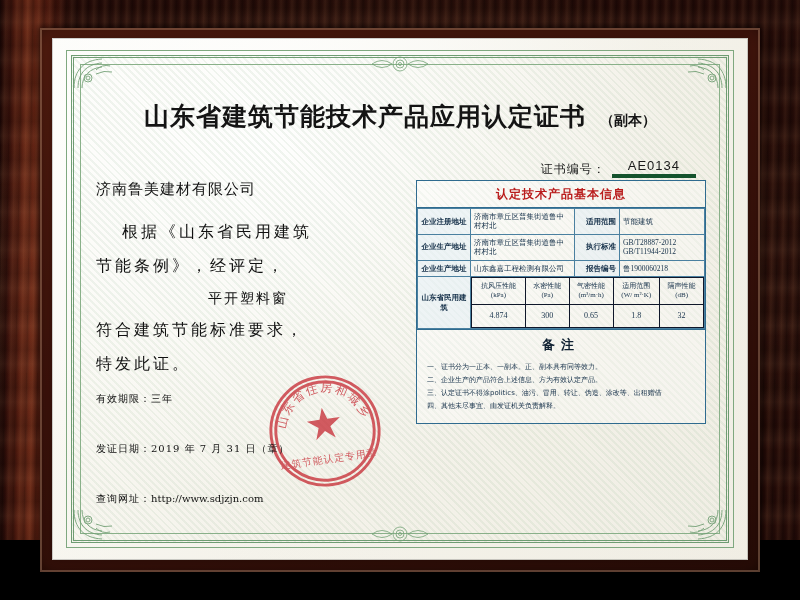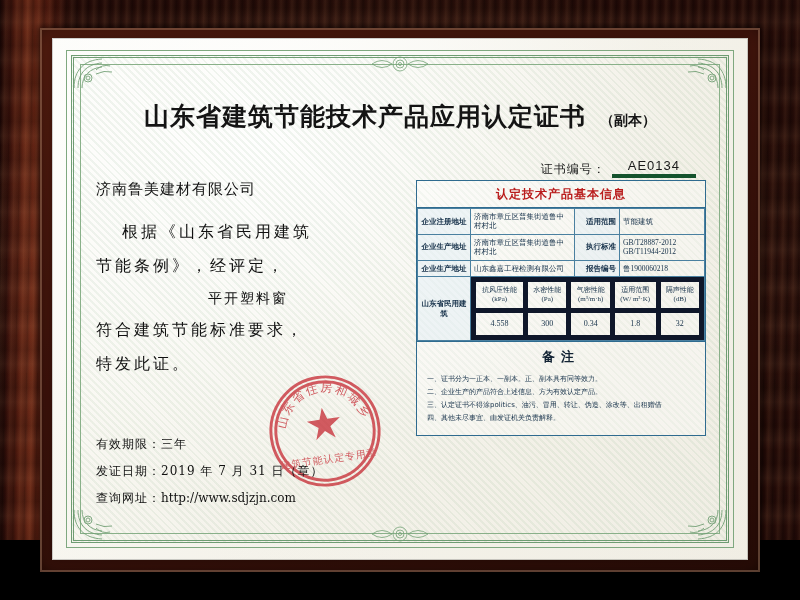--- a/index.html
+++ b/index.html
@@ -176,24 +176,25 @@
     white-space: nowrap;
   }
 
   .footer-block {
     position: absolute;
     left: 8px; bottom: 14px;
     font-family: "DejaVu Serif", "Liberation Serif", serif;
     color: #111;
   }
   .footer-line {
-    font-size: 12px;
+    font-size: 10px;
     letter-spacing: 1px;
     line-height: 27px;
     white-space: nowrap;
+    margin-top: 23px;
   }
   .footer-line .url {
     font-family: "DejaVu Serif", "Liberation Serif", serif;
     letter-spacing: 0;
   }
 
   
   .seal {
     position: absolute;
     left: 178px; top: 300px;
@@ -250,21 +251,21 @@
   
   .perf-wrap { padding: 0 !important; }
   table.perf {
     width: 100%;
     border-collapse: collapse;
     font-size: 7px;
     text-align: center;
     color: #16314a;
   }
   table.perf td {
-    border: 5px solid #0f172a;
+    border: 1px solid #0f172a;
     padding: 4px 1px;
     line-height: 1.3;
   }
   table.perf tr.values td { font-size: 8px; padding: 6px 1px; }
   td.perf-label {
     width: 46px; text-align: center; font-weight: bold;
     background: rgba(220,235,245,0.4);
   }
 
   
@@ -474,23 +475,23 @@
                   <td>
                     <span>适用范围</span><br>
                     <span class="unit">(W/ m²·K)</span>
                   </td>
                   <td>
                     <span>隔声性能</span><br>
                     <span class="unit">(dB)</span>
                   </td>
                 </tr>
                 <tr class="values">
-                  <td>4.558</td>
+                  <td>4.874</td>
                   <td>300</td>
-                  <td>0.34</td>
+                  <td>0.65</td>
                   <td>1.8</td>
                   <td>32</td>
                 </tr>
               </tbody>
                   </table>
             </td>
           </tr>
         </tbody>
           </table>
 

